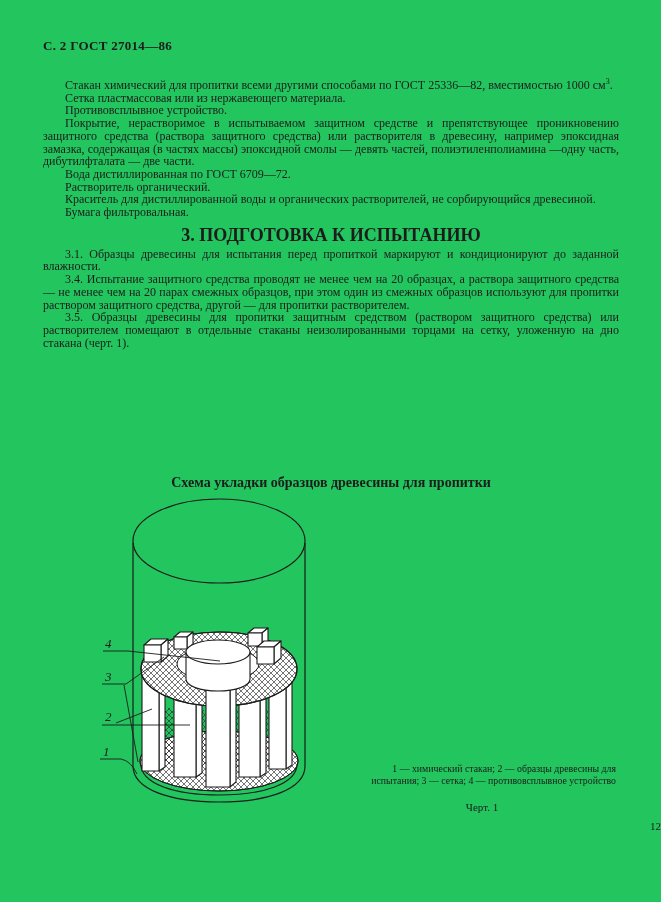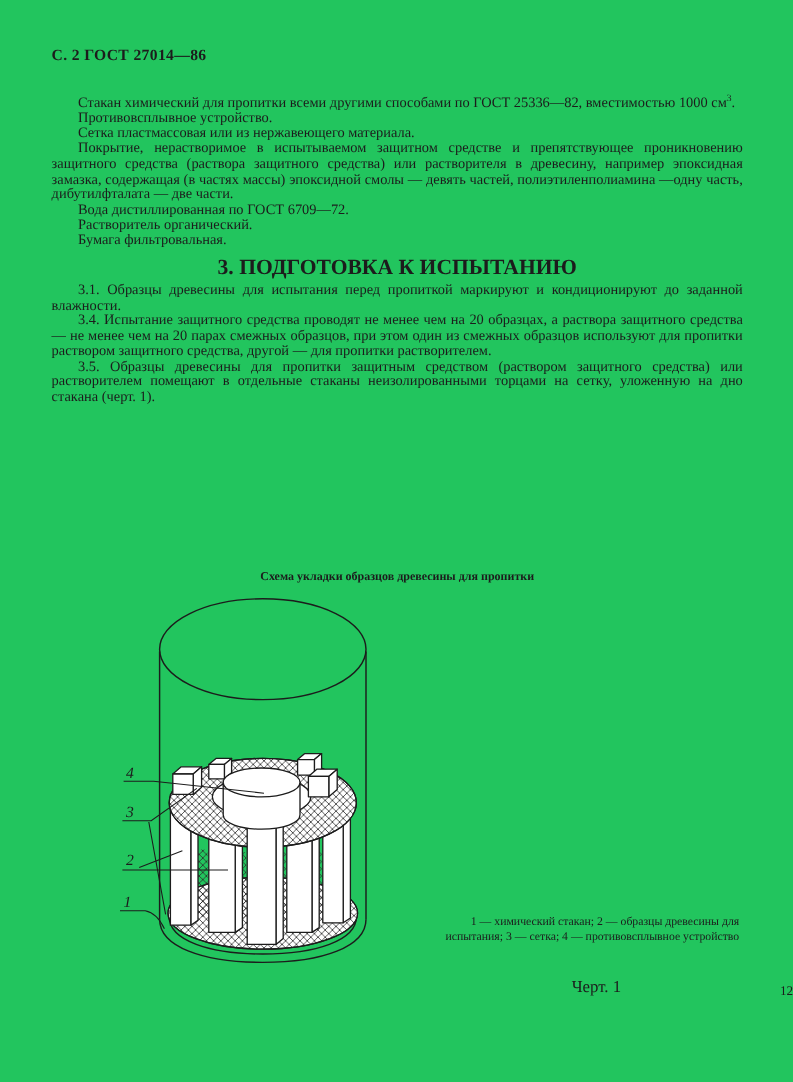--- a/index.html
+++ b/index.html
@@ -9,42 +9,43 @@
     background:#22c55e;
     font-family:"Liberation Serif","DejaVu Serif",serif;
     color:#1c1c1c;
     overflow:hidden;
   }
   .textcol{position:absolute;left:43px;top:38px;width:576px;}
   .hdr{font-weight:bold;font-size:13px;letter-spacing:.3px;margin:0 0 25px 0;}
   .body p{margin:0;text-indent:22px;text-align:justify;font-size:12px;line-height:12.7px;}
   .body p sup{font-size:8px;line-height:0;}
   .sechead{margin:9px 0 6px 0;text-align:center;font-weight:bold;font-size:18px;line-height:14px;}
-  .figcaption{position:absolute;left:43px;top:475px;width:576px;text-align:center;font-weight:bold;font-size:10px;margin:0;}
+  .figcaption{position:absolute;left:43px;top:475px;width:576px;text-align:center;font-weight:bold;font-size:14px;margin:0;}
   .diagram{position:absolute;left:100px;top:490px;width:235px;height:330px;}
   .legend{position:absolute;left:348px;top:763px;width:268px;font-size:9.8px;line-height:12px;text-align:right;margin:0;}
-  .chert{position:absolute;left:348px;top:801px;width:268px;font-size:14px;text-align:center;margin:15px;}
+  .chert{position:absolute;left:348px;top:801px;width:268px;font-size:11px;text-align:center;margin:0;}
   .pagenum{position:absolute;left:0;top:820px;width:661px;text-align:right;font-size:11px;margin:0;}
   svg text.callout{font-family:"Liberation Serif","DejaVu Serif",serif;font-style:italic;font-size:13px;fill:#1c1c1c;}
 </style>
 </head>
 <body>
 
 <div class="page">
 
   <div class="textcol">
     <p class="hdr">С. 2 ГОСТ 27014—86</p>
 
     <div class="body">
       <p><span>Стакан химический для пропитки всеми другими способами по ГОСТ 25336—82, вместимостью 1000 см</span><sup>3</sup><span>.</span></p>
+      <p>Сетка пластмассовая или из нержавеющего материала.</p>
       <p>Противовсплывное устройство.</p>
-      <p>Сетка пластмассовая или из нержавеющего материала.</p>
       <p>Покрытие, нерастворимое в испытываемом защитном средстве и препятствующее проникновению защитного средства (раствора защитного средства) или растворителя в древесину, например эпоксидная замазка, содержащая (в частях массы) эпоксидной смолы — девять частей, полиэтиленполиамина —одну часть, дибутилфталата — две части.</p>
       <p>Вода дистиллированная по ГОСТ 6709—72.</p>
       <p>Растворитель органический.</p>
+      <p>Краситель для дистиллированной воды и органических растворителей, не сорбирующийся древесиной.</p>
       <p>Бумага фильтровальная.</p>
     </div>
 
     <p class="sechead">3. ПОДГОТОВКА К ИСПЫТАНИЮ</p>
 
     <div class="body">
       <p>3.1. Образцы древесины для испытания перед пропиткой маркируют и кондиционируют до заданной влажности.</p>
       <p>3.4. Испытание защитного средства проводят не менее чем на 20 образцах, а раствора защитного средства — не менее чем на 20 парах смежных образцов, при этом один из смежных образцов используют для пропитки раствором защитного средства, другой — для пропитки растворителем.</p>
       <p>3.5. Образцы древесины для пропитки защитным средством (раствором защитного средства) или растворителем помещают в отдельные стаканы неизолированными торцами на сетку, уложенную на дно стакана (черт. 1).</p>
     </div>

